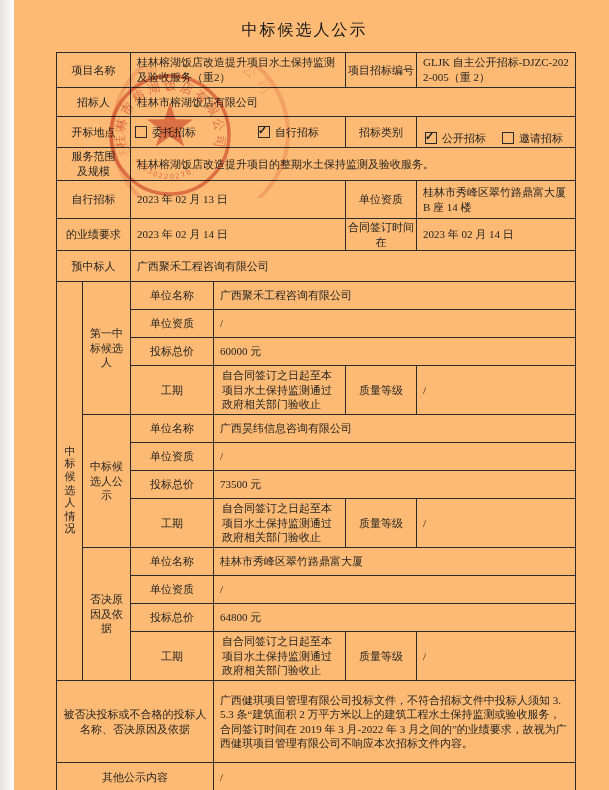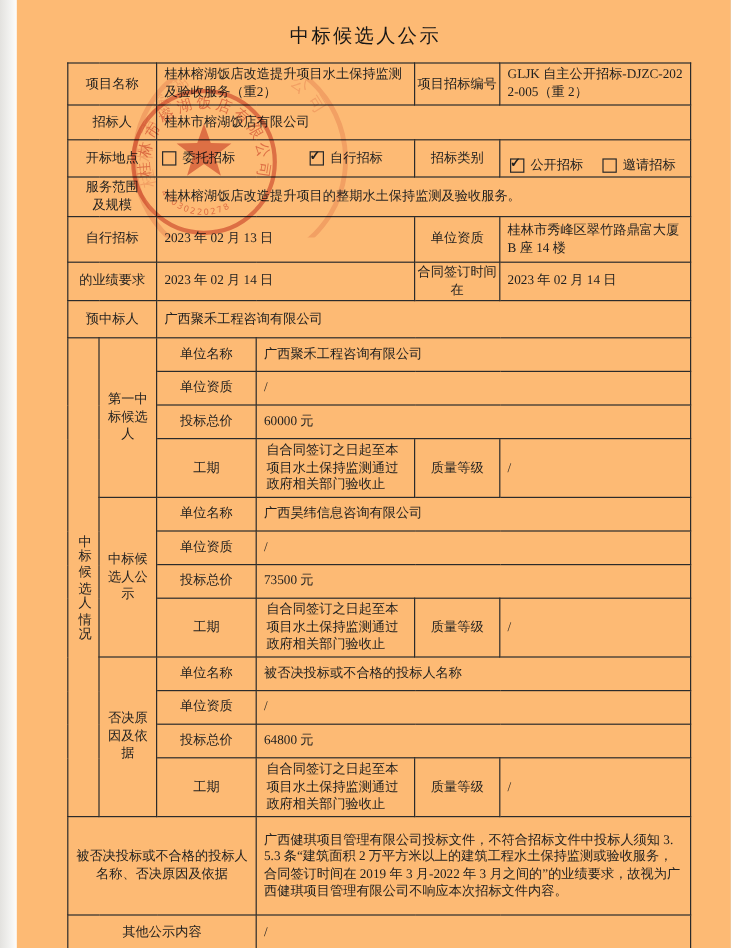--- a/index.html
+++ b/index.html
@@ -168,21 +168,21 @@
     <tr>
       <td class="lbl h46">工期</td>
       <td class="val" style="padding:2px 8px">自合同签订之日起至本项目水土保持监测通过政府相关部门验收止</td>
       <td class="lbl">质量等级</td>
       <td class="val">/</td>
     </tr>
 
     <tr>
       <td class="lbl" rowspan="4">否决原因及依据</td>
       <td class="lbl h25">单位名称</td>
-      <td class="val" colspan="3">被否决投标或不合格的投标人名称</td>
+      <td class="val" colspan="3">桂林市秀峰区翠竹路鼎富大厦</td>
     </tr>
     <tr>
       <td class="lbl h25">单位资质</td>
       <td class="val" colspan="3">/</td>
     </tr>
     <tr>
       <td class="lbl h25">投标总价</td>
       <td class="val" colspan="3">64800 元</td>
     </tr>
     <tr>

